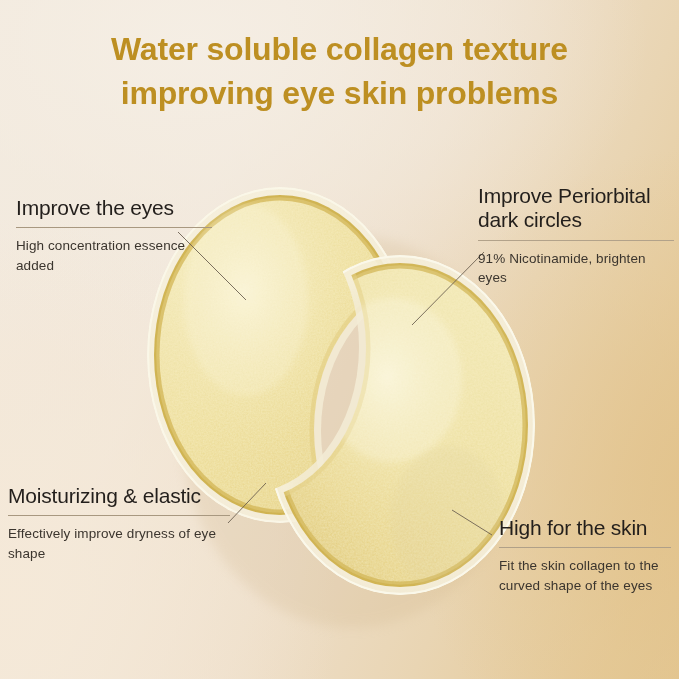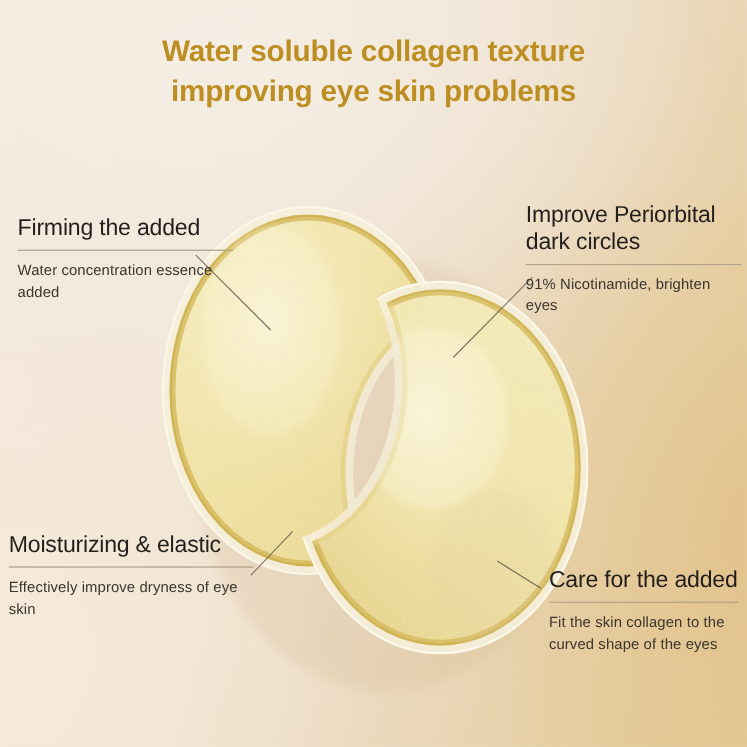--- a/index.html
+++ b/index.html
@@ -55,21 +55,21 @@
   }
 
   
   .title {
     position: absolute;
     left: 0;
     top: 28px;
     width: 679px;
     text-align: center;
     color: #bd8f22;
-    font-size: 27px;
+    font-size: 32px;
     font-weight: 600;
     line-height: 1.36;
     letter-spacing: -0.2px;
     white-space: pre-line;
   }
 
   
   .callout { position: absolute; }
   .callout .head {
     color: #231f1c;
@@ -267,39 +267,39 @@
       <line x1="484" y1="252" x2="412" y2="325"></line>
       <line x1="228" y1="523" x2="266" y2="483"></line>
       <line x1="492" y1="535" x2="452" y2="510"></line>
     </g>
   </svg>
 
   <div class="title">Water soluble collagen texture
 improving eye skin problems</div>
 
   <div class="callout" id="callout-firming">
-    <p class="head">Firming the added</p>
+    <p class="head">Improve the eyes</p>
     <div class="rule"></div>
-    <p class="sub">Water concentration essence
+    <p class="sub">High concentration essence
 added</p>
   </div>
 
   <div class="callout" id="callout-periorbital">
     <p class="head">Improve Periorbital
 dark circles</p>
     <div class="rule"></div>
     <p class="sub">91% Nicotinamide, brighten eyes</p>
   </div>
 
   <div class="callout" id="callout-moisturizing">
     <p class="head">Moisturizing &amp; elastic</p>
     <div class="rule"></div>
-    <p class="sub">Effectively improve dryness of eye skin</p>
+    <p class="sub">Effectively improve dryness of eye shape</p>
   </div>
 
   <div class="callout" id="callout-care">
-    <p class="head">Care for the added</p>
+    <p class="head">High for the skin</p>
     <div class="rule"></div>
     <p class="sub">Fit the skin collagen to the
 curved shape of the eyes</p>
   </div>
 
 </div>
 
 </body></html>

